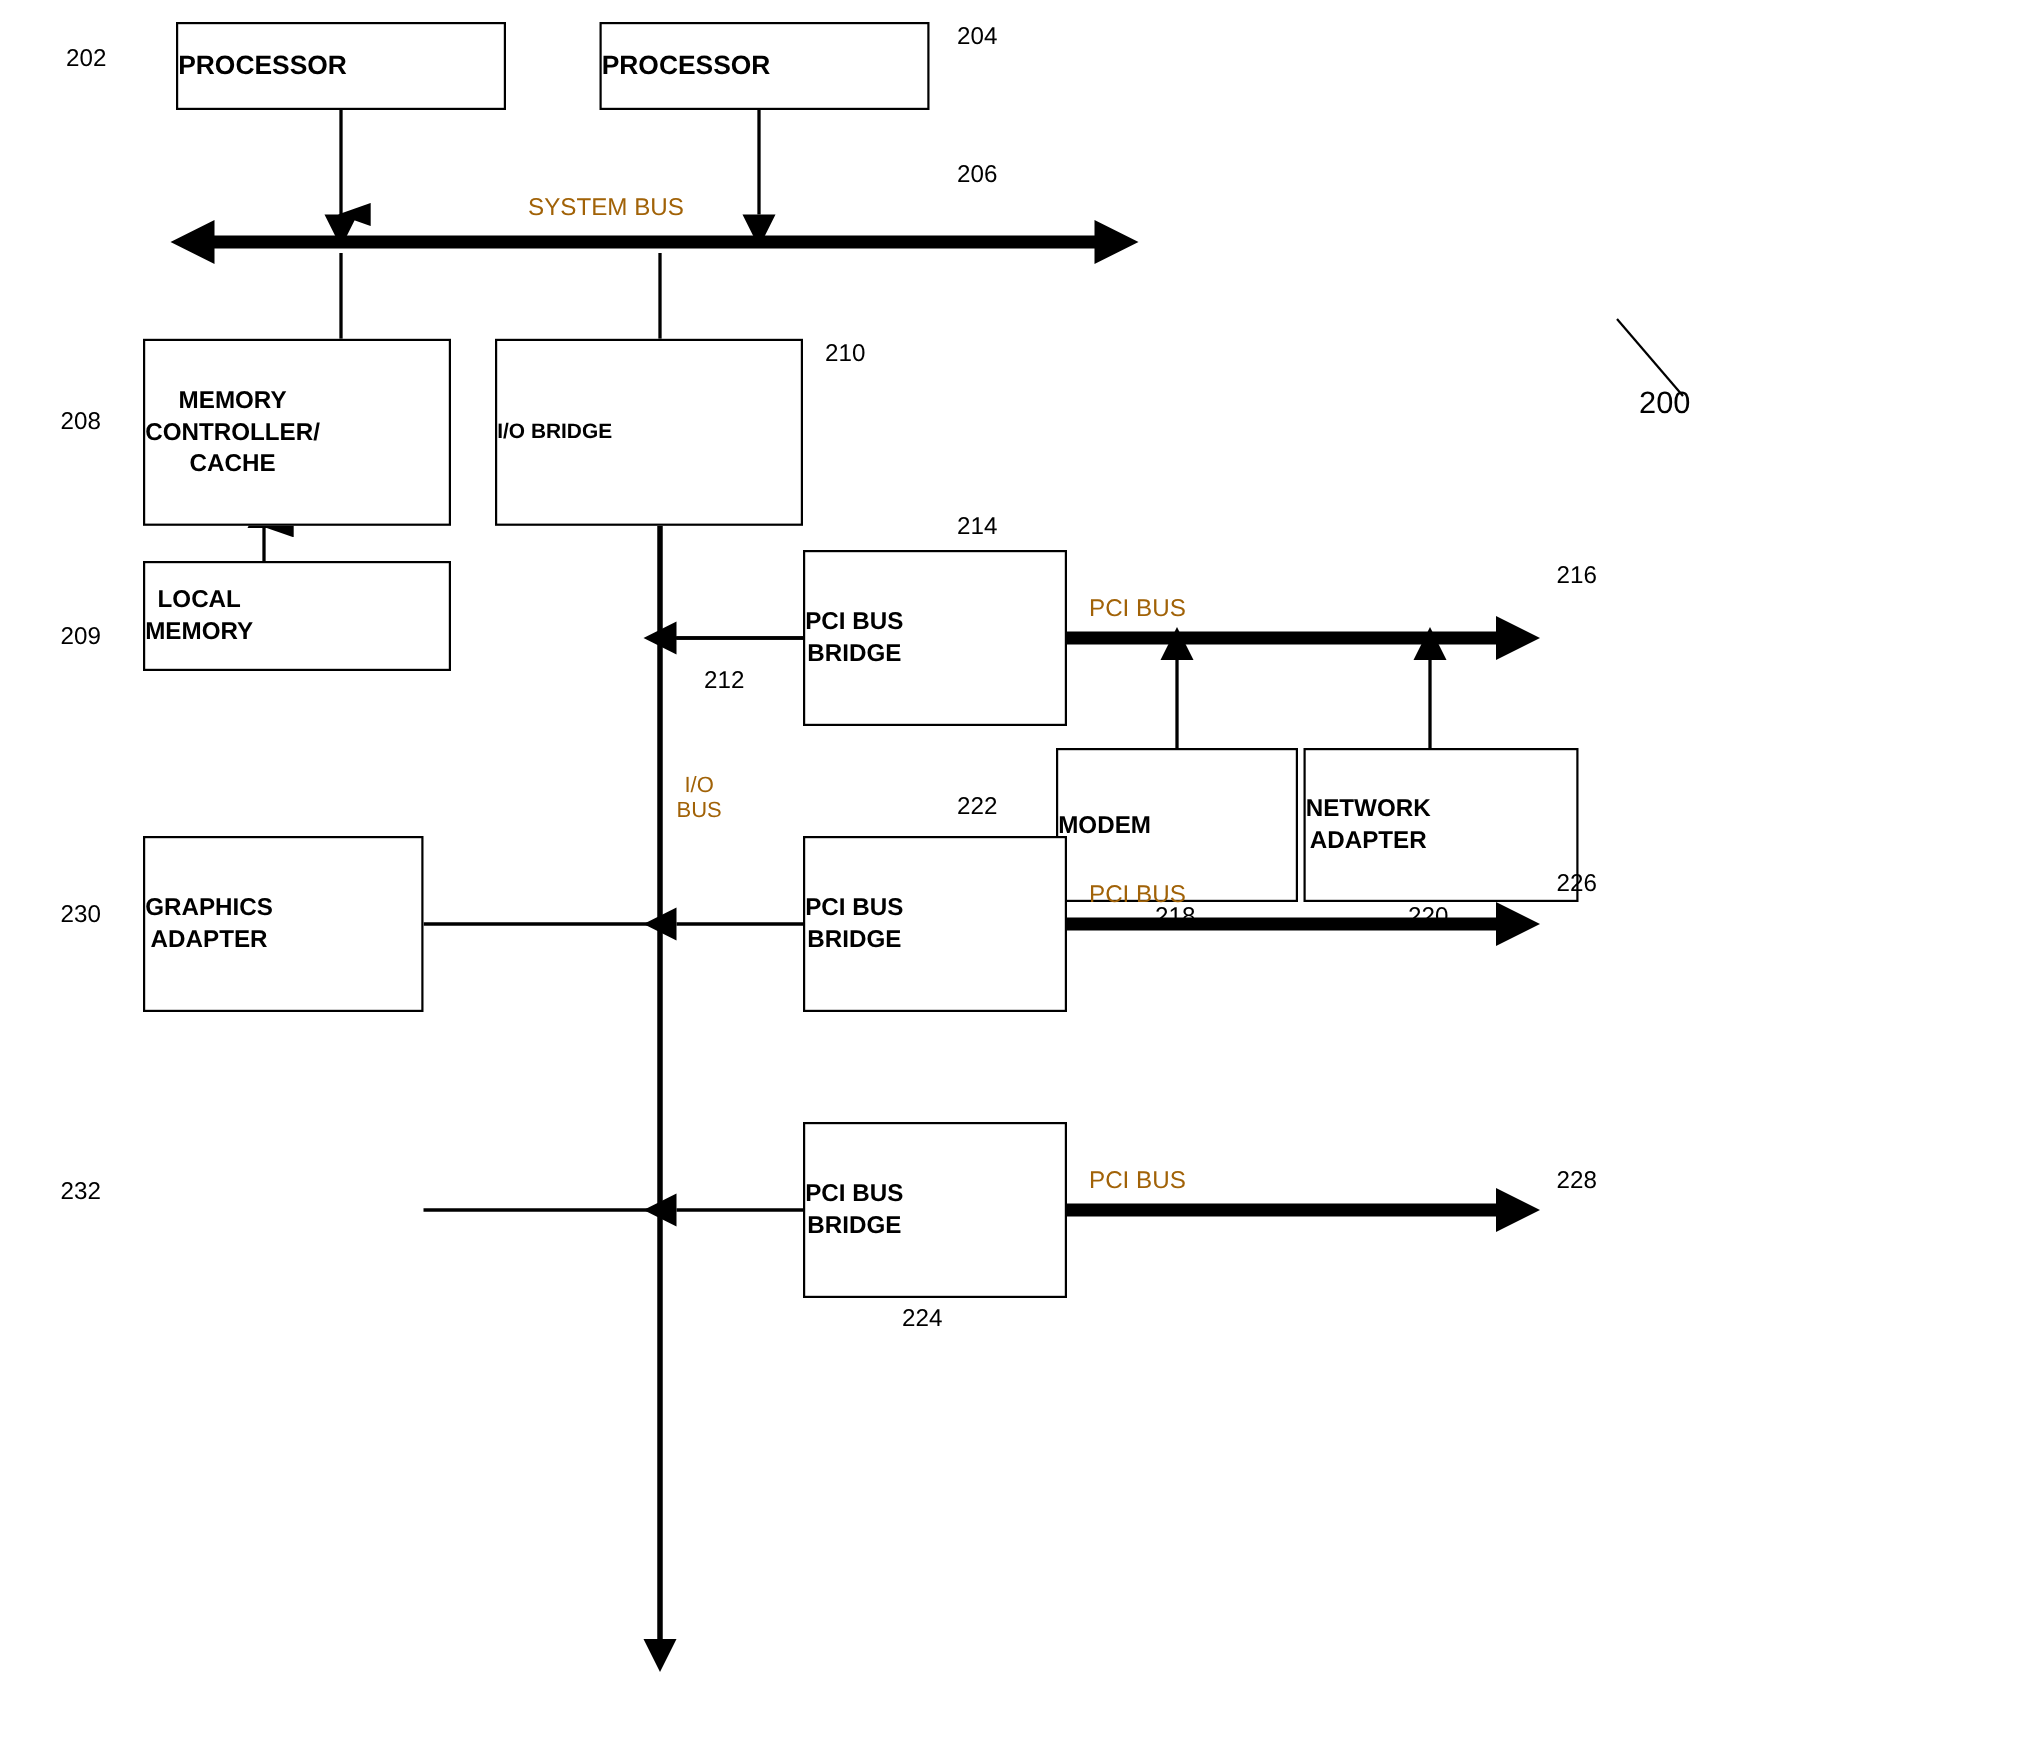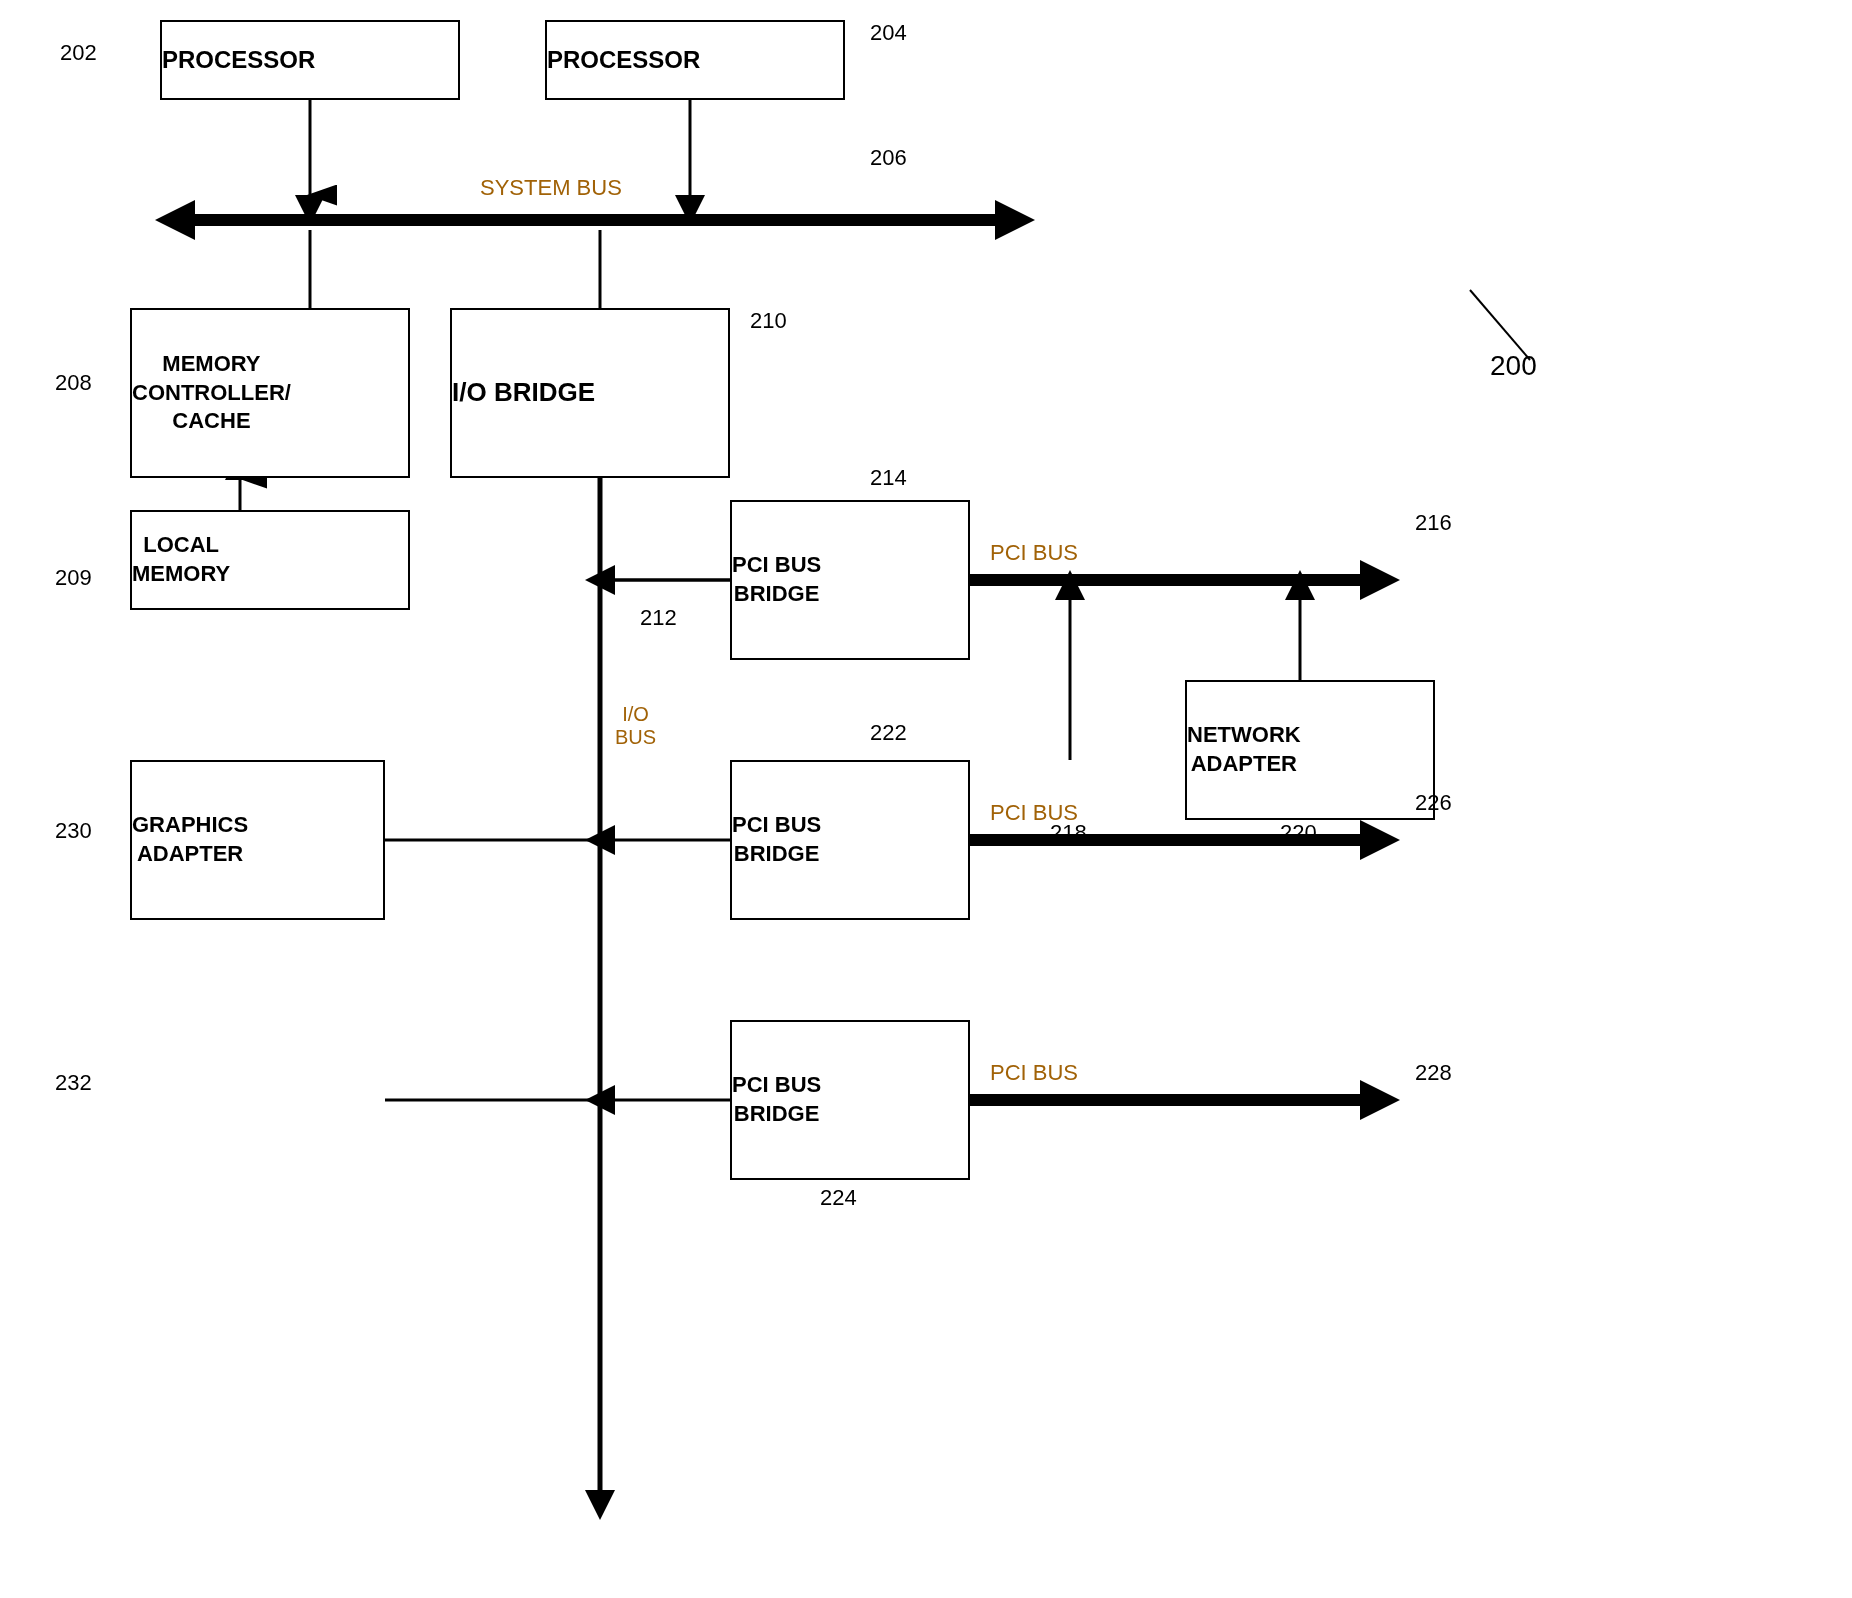--- a/index.html
+++ b/index.html
@@ -142,34 +142,37 @@
   <div class="label" style="left:480px; top:175px;">
     <span>SYSTEM BUS</span>
   </div>
 
   <div class="box" style="left:130px; top:308px; width:280px; height:170px; font-size:22px;">
     <span style="white-space:pre-line;">MEMORY
 CONTROLLER/
 CACHE</span>
   </div>
 
-  <div class="box" style="left:450px; top:308px; width:280px; height:170px; font-size:26px;">
+  <div class="box" style="left:450px; top:308px; width:280px; height:170px; font-size:19px;">
     <span>I/O BRIDGE</span>
   </div>
 
   <div class="box" style="left:130px; top:510px; width:280px; height:100px; font-size:22px;">
     <span style="white-space:pre-line;">LOCAL
 MEMORY</span>
   </div>
 
   <div class="box" style="left:730px; top:500px; width:240px; height:160px; font-size:22px;">
     <span style="white-space:pre-line;">PCI BUS
 BRIDGE</span>
   </div>
 
+  <div class="box" style="left:960px; top:680px; width:220px; height:140px; font-size:22px;">
+    <span>MODEM</span>
+  </div>
 
   <div class="box" style="left:1185px; top:680px; width:250px; height:140px; font-size:22px;">
     <span style="white-space:pre-line;">NETWORK
 ADAPTER</span>
   </div>
 
   <div class="box" style="left:130px; top:760px; width:255px; height:160px; font-size:22px;">
     <span style="white-space:pre-line;">GRAPHICS
 ADAPTER</span>
   </div>

